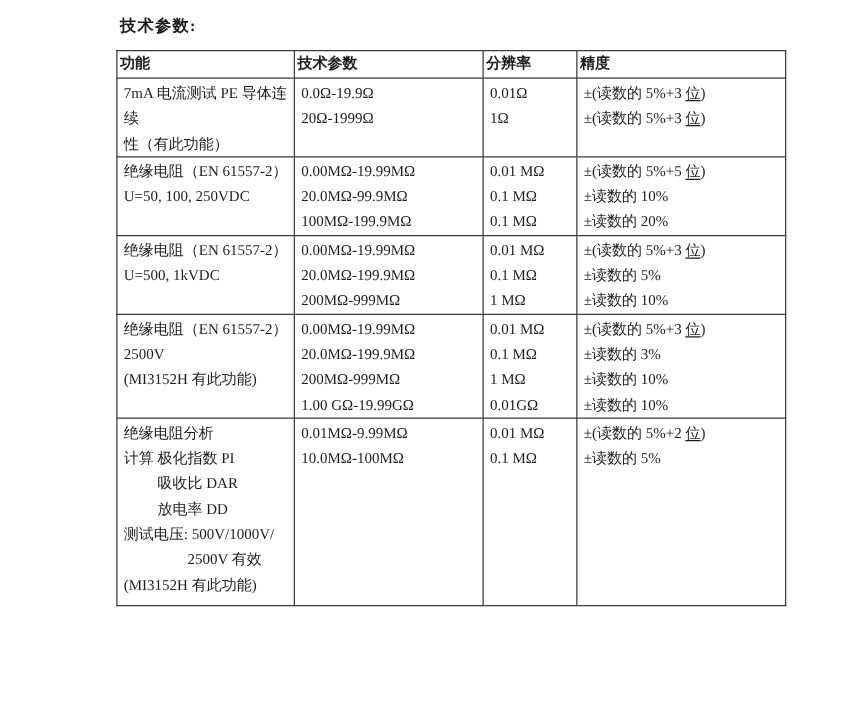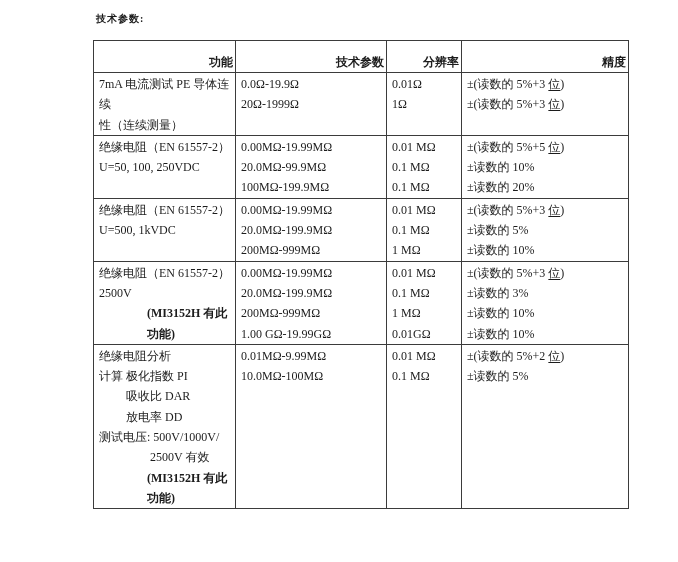--- a/index.html
+++ b/index.html
@@ -3,49 +3,49 @@
 <meta charset="utf-8">
 <style>
   html,body{margin:0;padding:0;}
   body{
     width:678px;height:562px;background:#ffffff;position:relative;
     font-family:"Liberation Serif","DejaVu Serif",serif;
     color:#1c1c1c;
   }
   .doc-title{
     position:absolute;left:96px;top:12px;
-    font-size:10px;font-weight:bold;letter-spacing:1px;
+    font-size:13px;font-weight:bold;letter-spacing:1px;
   }
   table.spec{
     position:absolute;left:93px;top:40px;width:535px;
     border-collapse:collapse;table-layout:fixed;
     font-size:12px;
   }
   table.spec th, table.spec td{
     border:1px solid #3b3b3b;
     vertical-align:top;
     padding:1px 4px 0 5px;
     line-height:20.3px;
     white-space:pre-wrap;
     overflow:hidden;
     box-sizing:border-box;
     font-weight:normal;
   }
   table.spec th{
-    height:22px;text-align:right;font-weight:bold;
-    line-height:19px;padding:12px 2px 0 2px;
+    height:22px;text-align:left;font-weight:bold;
+    line-height:19px;padding:0 2px 0 2px;
   }
   tr.r1 td{height:45px;}
   tr.r2 td{height:61px;}
   tr.r3 td{height:60px;}
   tr.r4 td{height:61px;}
   tr.r5 td{height:82px;}
   tr.r6 td{height:150px;}
   td.vmid{vertical-align:middle;}
-  .bold{font-weight:bold;margin-left:48px;}
+  .bold{font-weight:normal;}
   u{text-decoration:underline;text-underline-offset:2px;}
 </style>
 </head>
 <body>
 
 <div class="doc-title">技术参数:</div>
 
 <table class="spec">
   <colgroup>
     <col style="width:142px">
@@ -57,21 +57,21 @@
     <tr>
       <th>功能</th>
       <th>技术参数</th>
       <th>分辨率</th>
       <th>精度</th>
     </tr>
   </thead>
   <tbody>
     <tr class="r1">
       <td>7mA 电流测试 PE 导体连续
-性（连续测量）</td>
+性（有此功能）</td>
       <td>0.0Ω-19.9Ω
 20Ω-1999Ω</td>
       <td>0.01Ω
 1Ω</td>
       <td>±(读数的 5%+3 <u>位</u>)
 ±(读数的 5%+3 <u>位</u>)</td>
     </tr>
     <tr class="r3">
       <td>绝缘电阻（EN 61557-2）
 U=50, 100, 250VDC</td>

